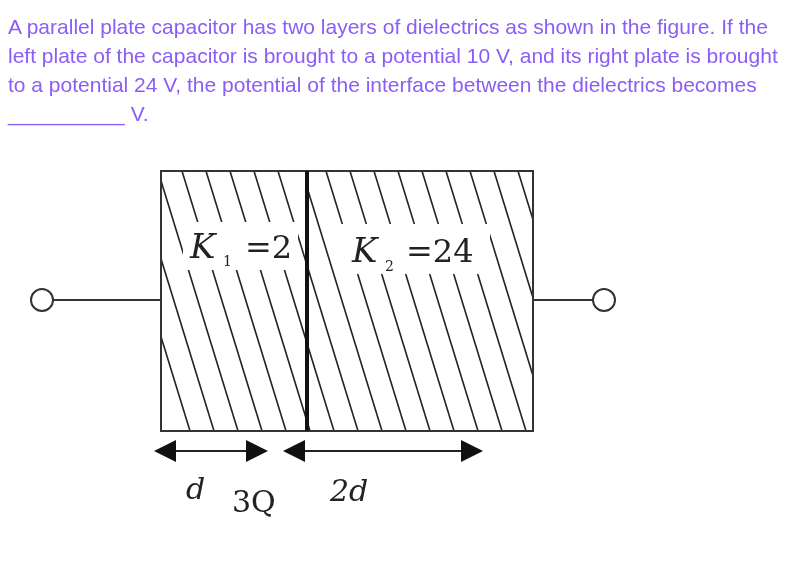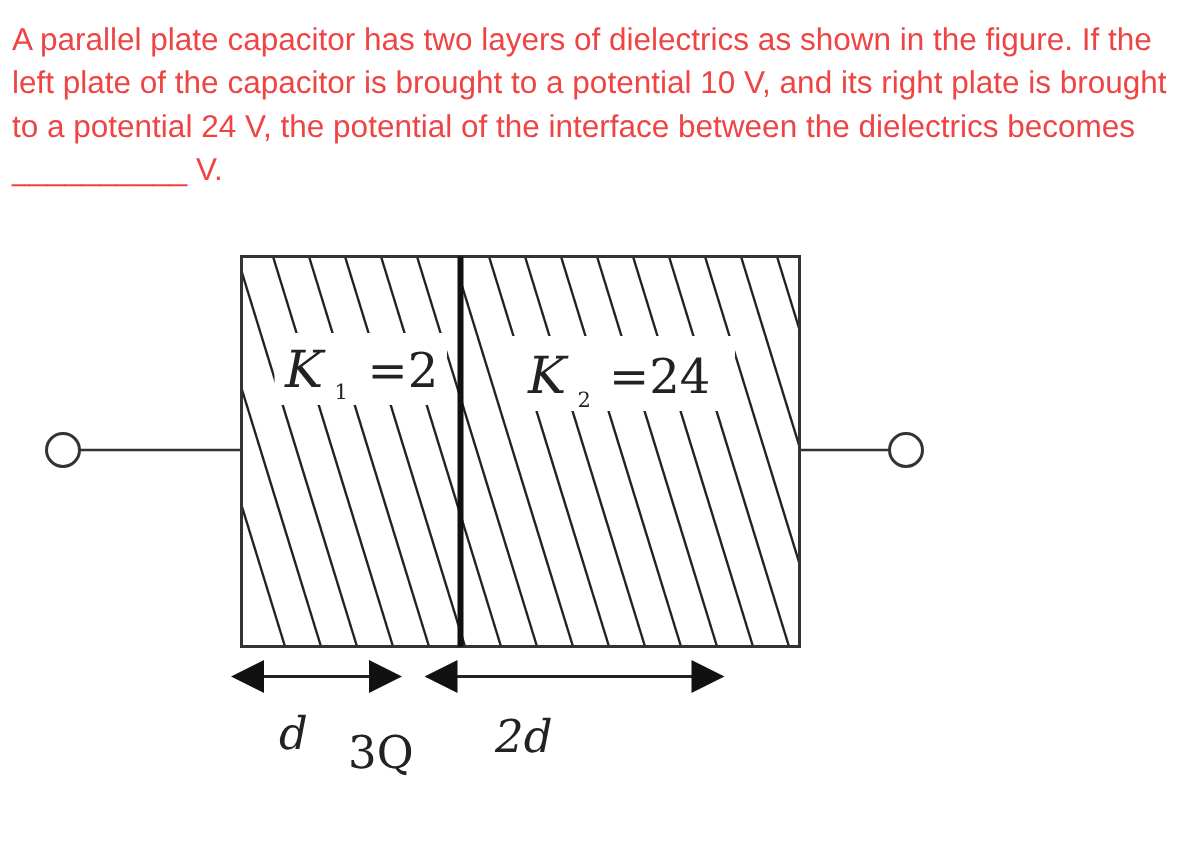--- a/index.html
+++ b/index.html
@@ -14,21 +14,21 @@
       overflow: hidden;
     }
     .question {
       position: absolute;
       left: 8px;
       top: 12px;
       width: 790px;
       font-family: "Liberation Sans", sans-serif;
       font-size: 21px;
       line-height: 29px;
-      color: #ef4444;
+      color: #8b5cf6;
       margin: 0;
     }
     .figure {
       position: absolute;
       left: 0;
       top: 0;
       width: 800px;
       height: 561px;
     }
     .fig-label {

